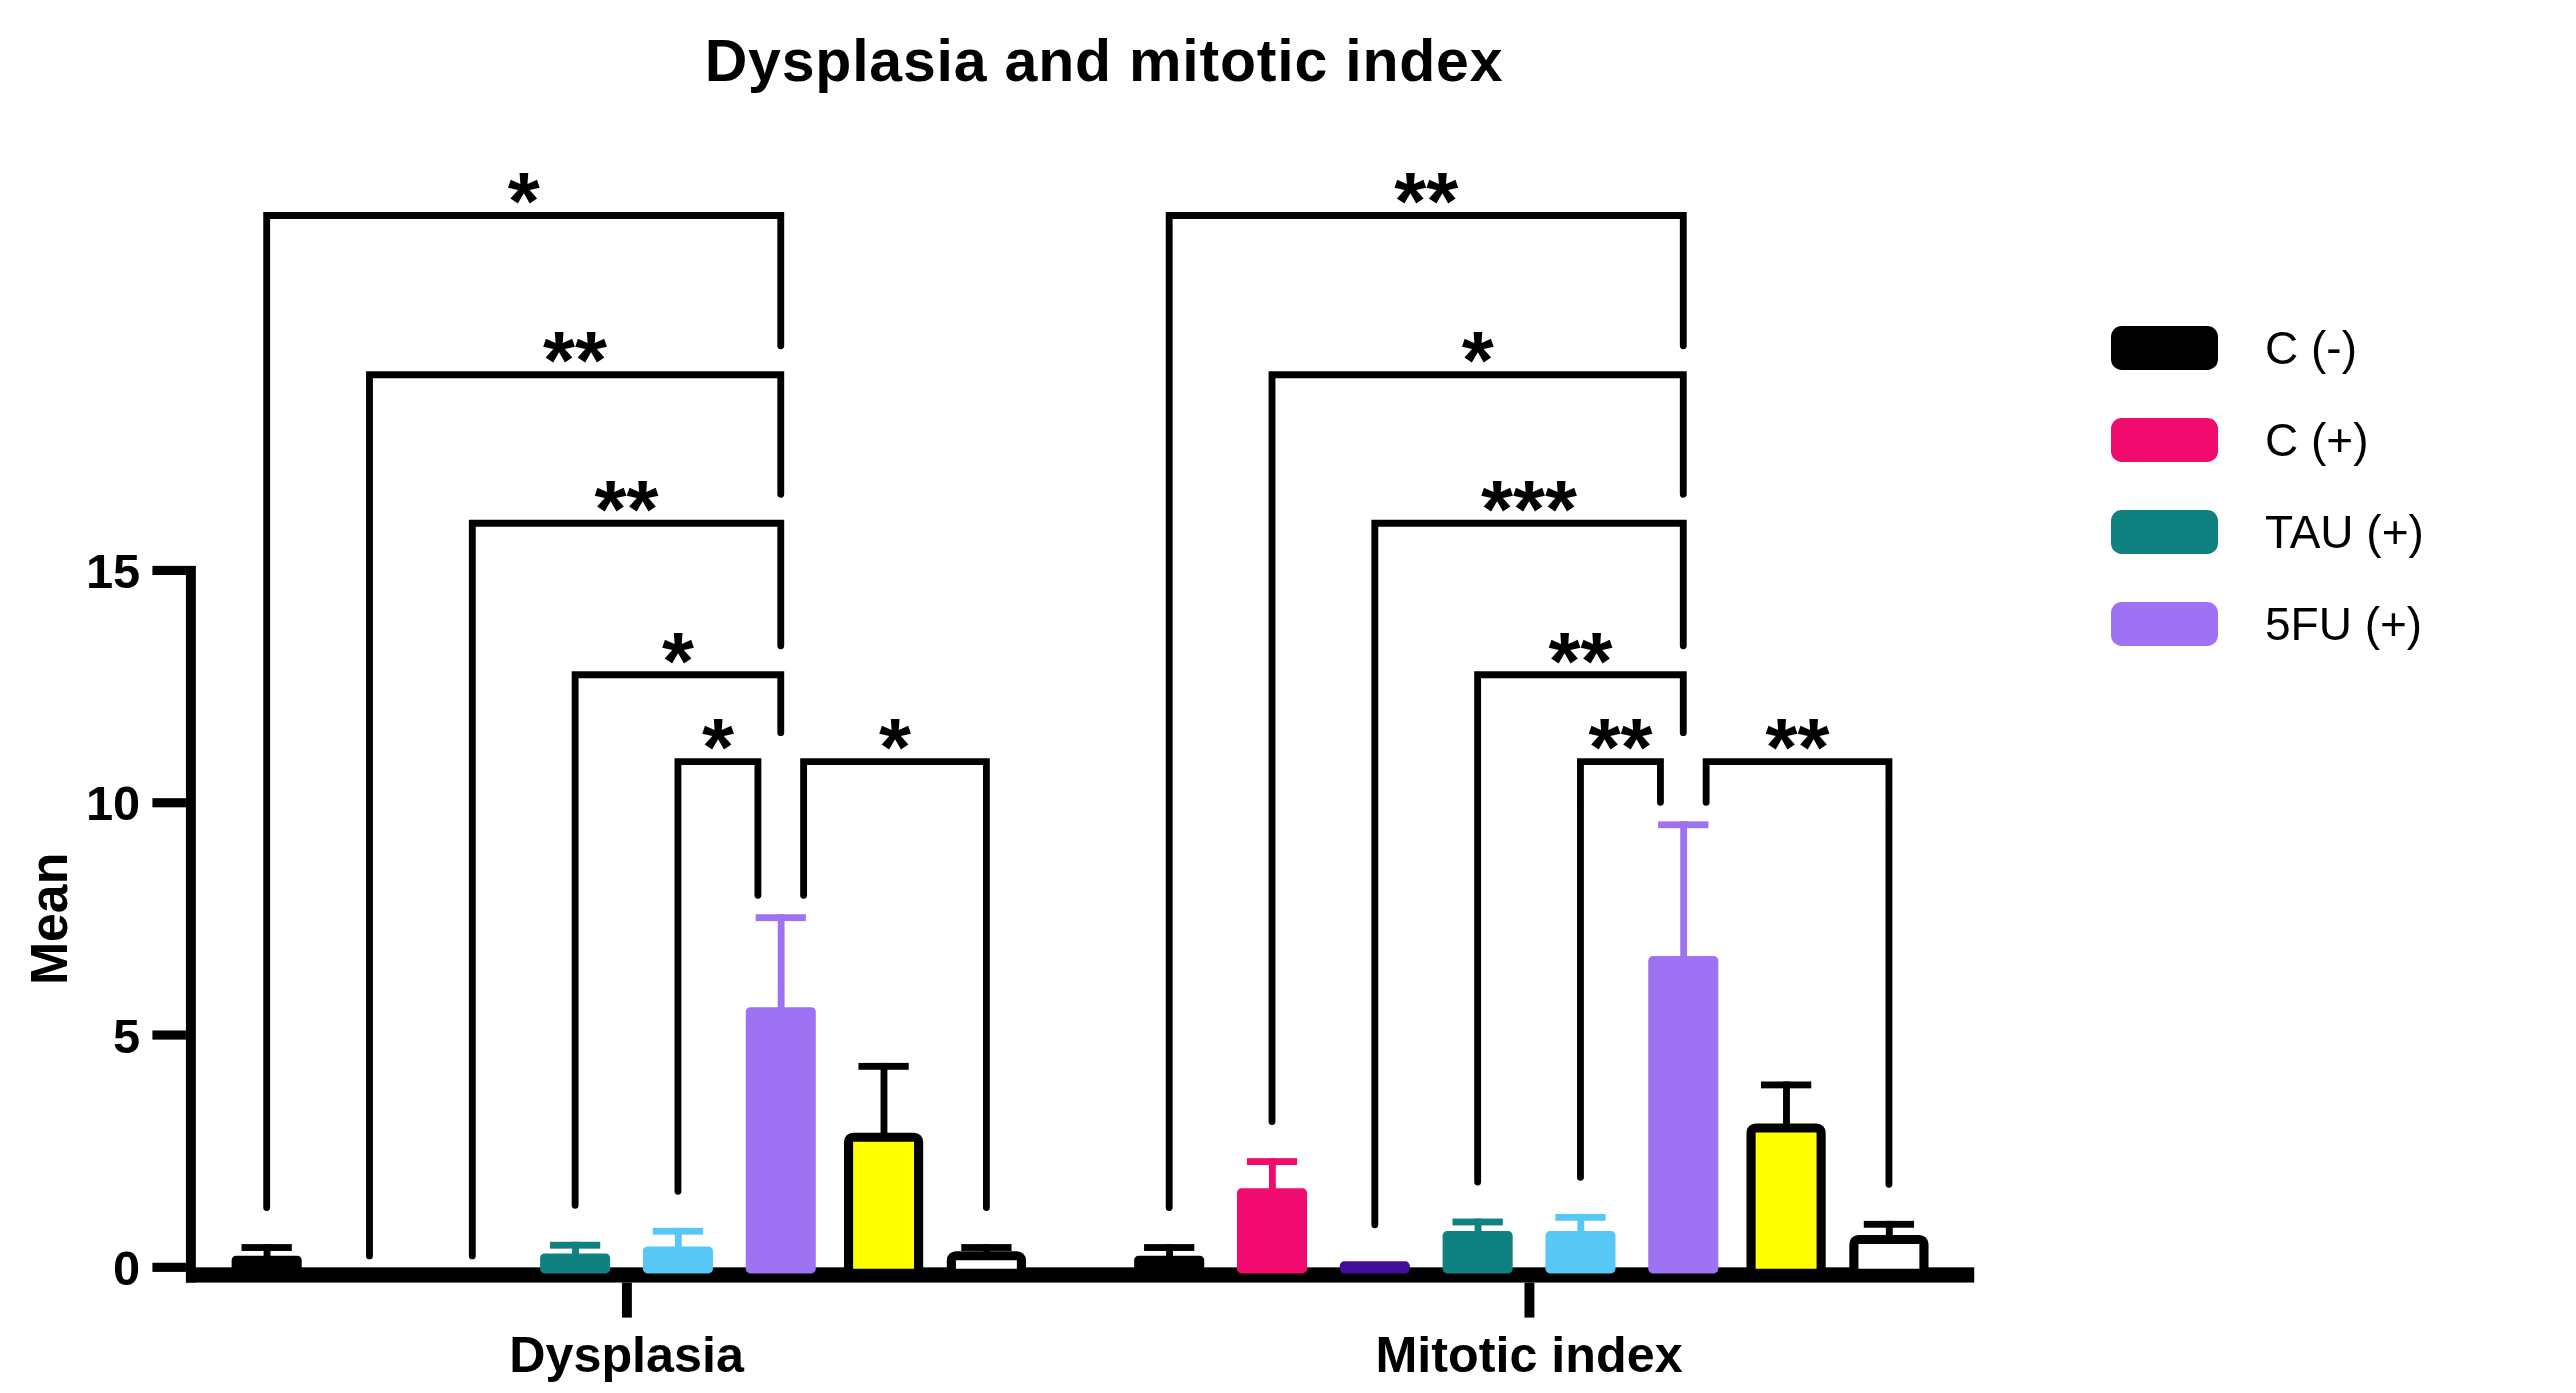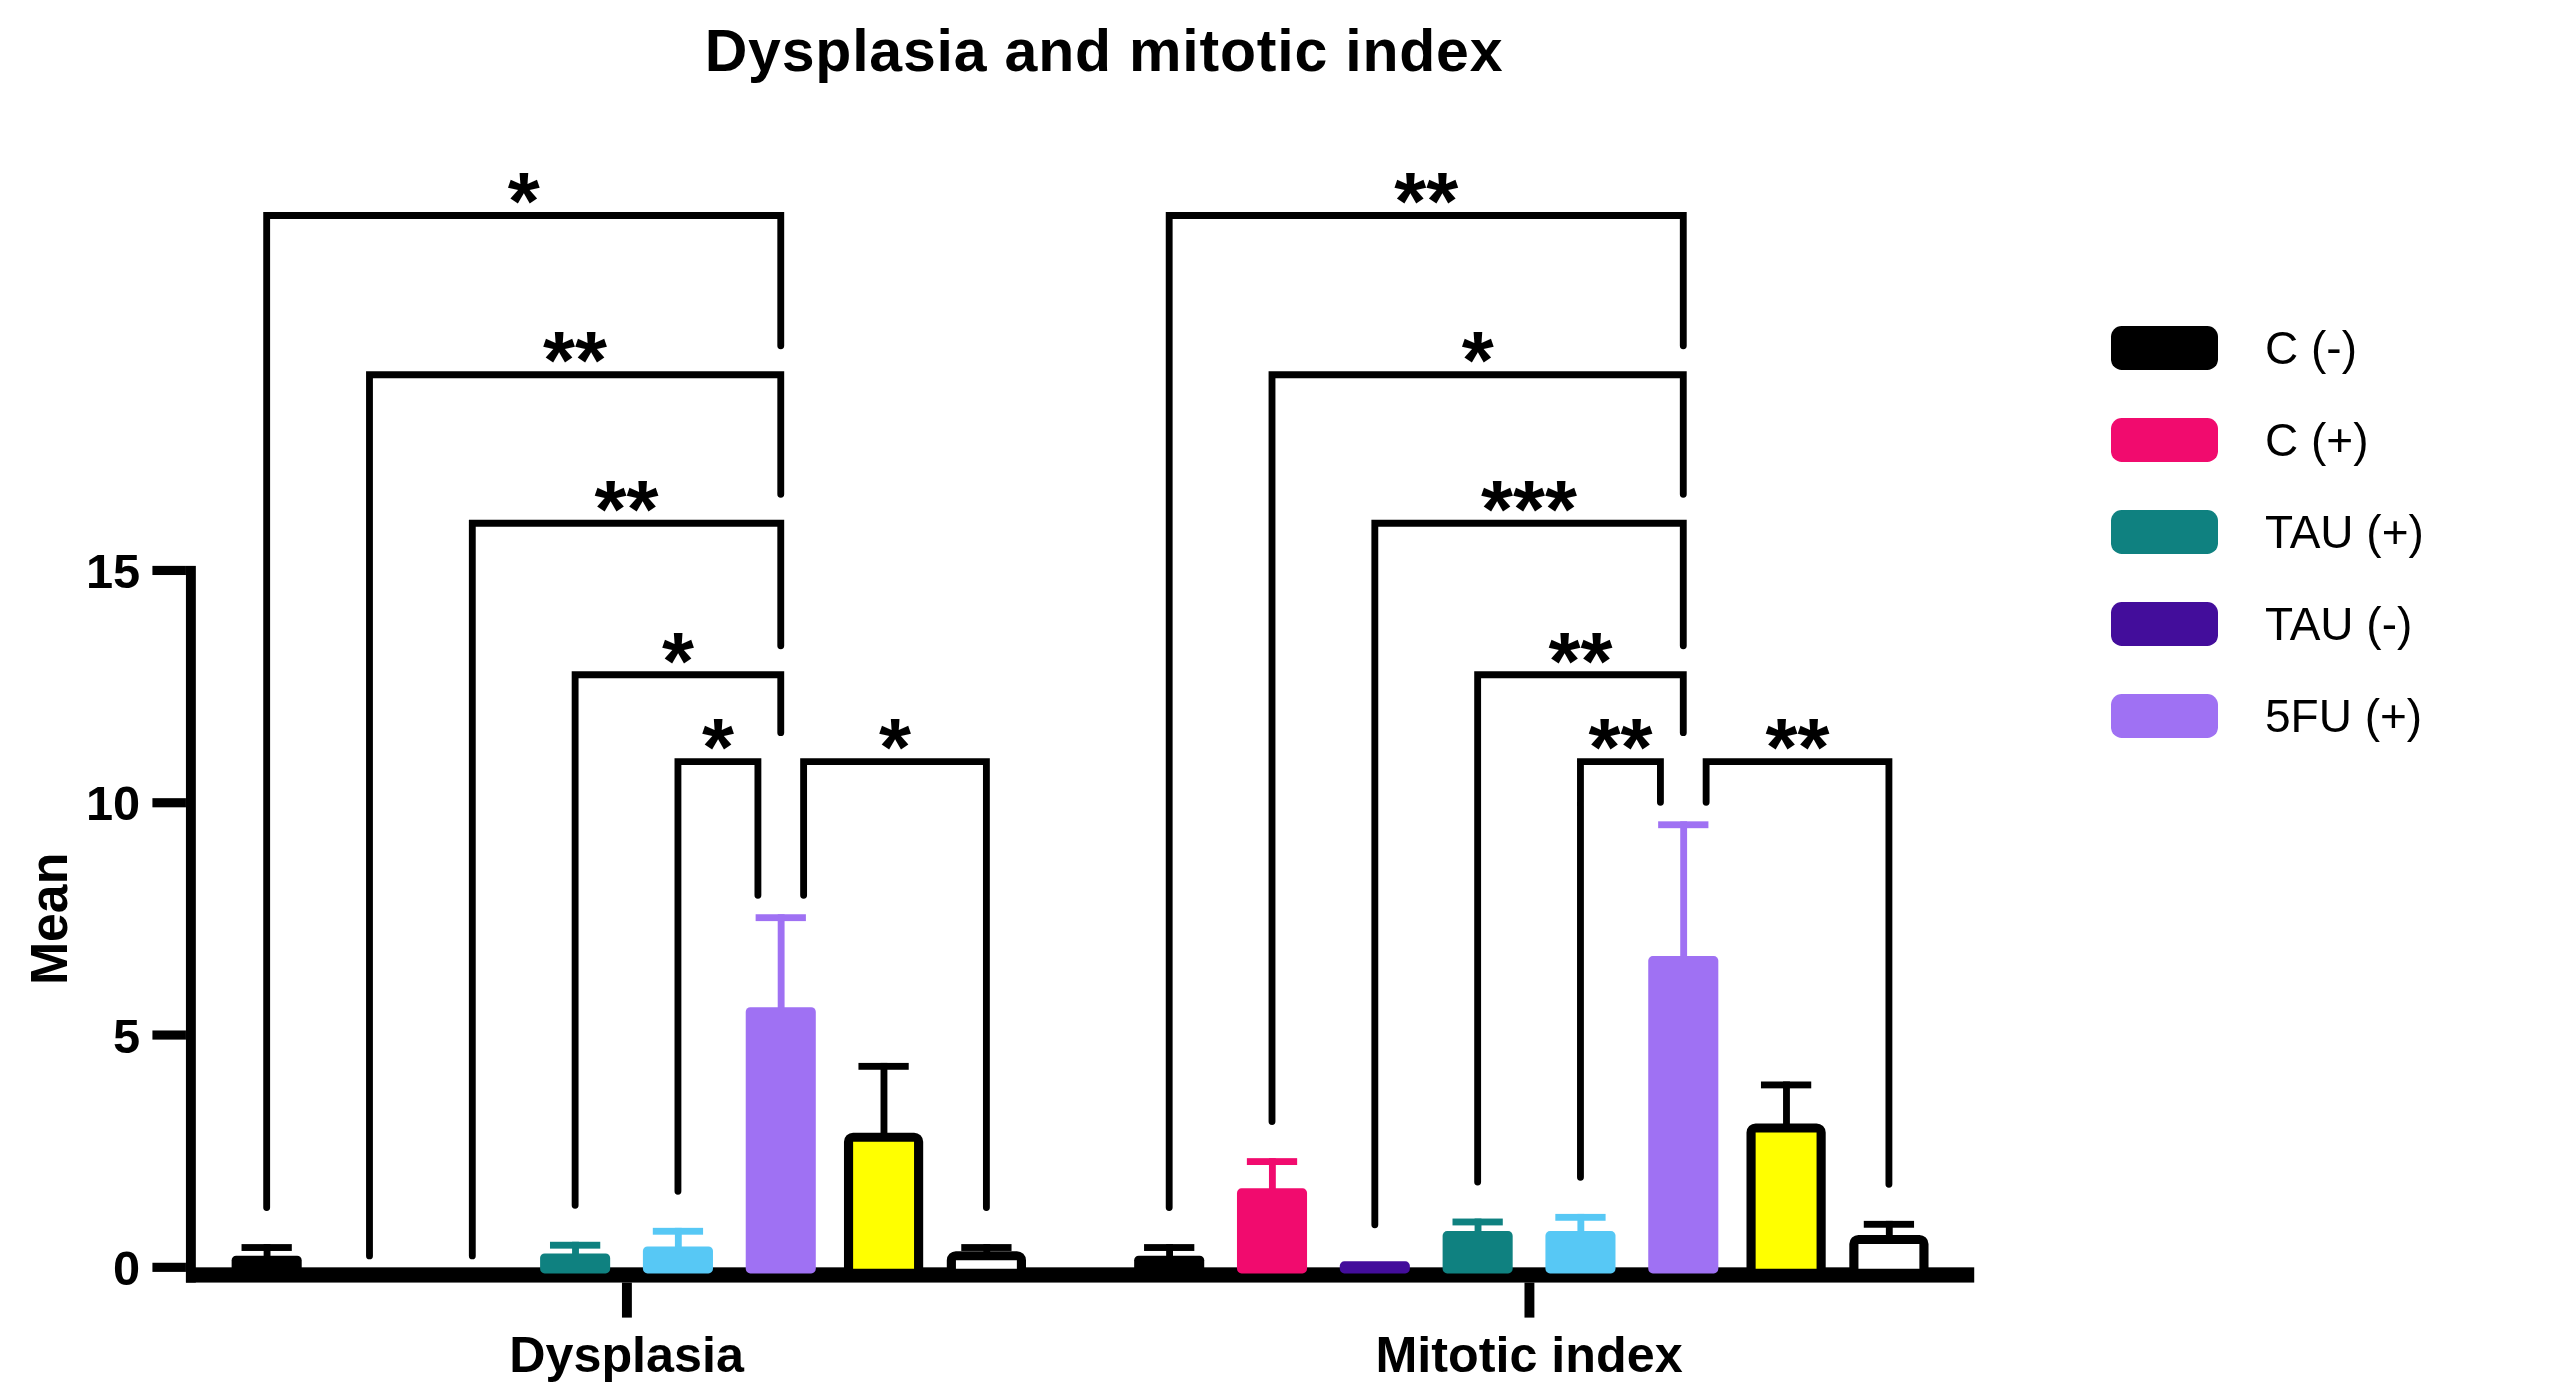--- a/index.html
+++ b/index.html
@@ -1,21 +1,21 @@
 <!DOCTYPE html>
 <html style="font-size:12.2px"><head>
 <meta charset="utf-8">
 <style>
   html,body{margin:0;padding:0;background:#ffffff;}
   .stage{
     position:relative;width:2576px;height:1393px;background:#ffffff;
     font-family:"Liberation Sans",sans-serif;color:#000;overflow:hidden;
   }
   #chart-title{
-    position:absolute;left:190px;top:17px;width:1828px;
+    position:absolute;left:190px;top:27px;width:1828px;
     text-align:center;font-size:59px;font-weight:bold;letter-spacing:0.8px;
   }
   #plot{position:absolute;left:0;top:0;}
   .legend{position:absolute;left:2111px;top:326px;}
   .legend-row{display:flex;align-items:center;height:44px;margin-bottom:48px;}
   .swatch{width:107px;height:44px;border-radius:10.7px;box-sizing:border-box;flex:0 0 auto;}
   .swatch.outlined{border:8.4px solid #000;}
   .legend-label{margin-left:47px;font-size:46px;line-height:1;white-space:nowrap;}
 </style>
 </head>
@@ -111,22 +111,18 @@
       </div>
       <div class="legend-row">
         <span class="swatch" style="background: rgb(241, 11, 110);"></span>
         <span class="legend-label">C (+)</span>
       </div>
       <div class="legend-row">
         <span class="swatch" style="background: rgb(15, 129, 128);"></span>
         <span class="legend-label">TAU (+)</span>
       </div>
       <div class="legend-row">
-        <span class="swatch" style="background: rgb(67, 13, 155);"></span>
-        <span class="legend-label">TAU (-)</span>
-      </div>
-      <div class="legend-row">
         <span class="swatch" style="background: rgb(159, 113, 243);"></span>
         <span class="legend-label">5FU (+)</span>
       </div>
     </div>
 </div>
 
 
 </body></html>

